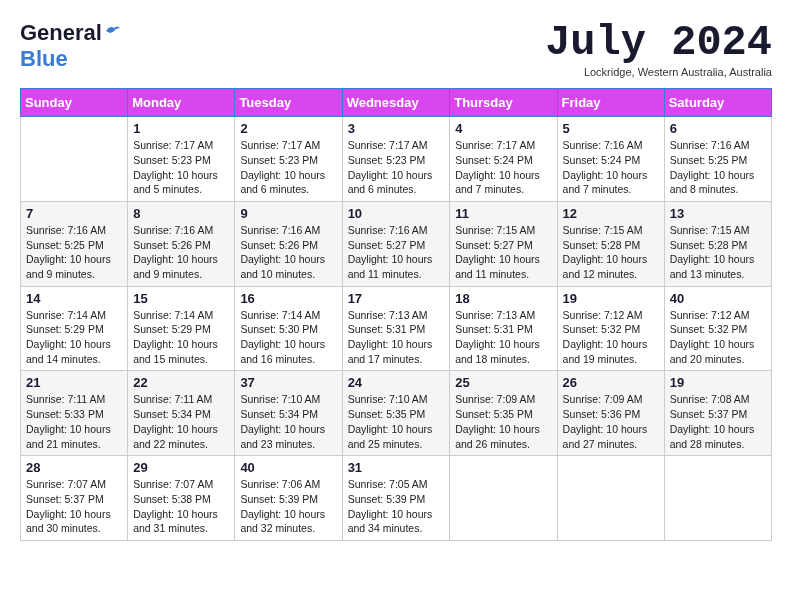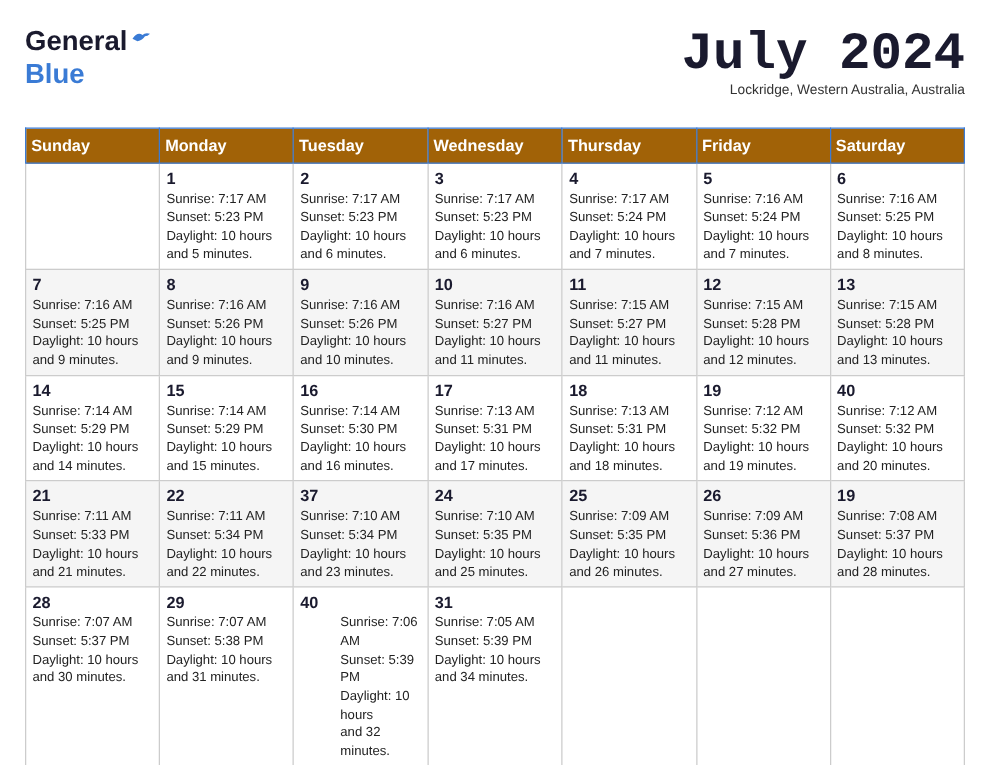--- a/index.html
+++ b/index.html
@@ -7,21 +7,21 @@
       font-family: Arial, sans-serif;
       background: #fff;
       width: 792px;
       min-height: 612px;
       padding: 20px;
     }
     .header {
       display: flex;
       justify-content: space-between;
       align-items: flex-start;
-      margin-bottom: 24px;
+      margin-bottom: 10px;
     }
     .logo {
       display: flex;
       flex-direction: column;
       align-items: flex-start;
     }
     .title-area {
       text-align: right;
     }
     .month-title {
@@ -34,21 +34,21 @@
     .location-title {
       font-size: 11px;
       color: #333;
     }
     .calendar {
       width: 100%;
       border-collapse: collapse;
       font-size: 11px;
     }
     .calendar th {
-      background: #a16207;
+      background: #d946ef;
       color: #fff;
       padding: 6px 4px;
       text-align: left;
       font-size: 13px;
       border: 1px solid #3a7bd5;
     }
     .calendar td {
       border: 1px solid #ccc;
       vertical-align: top;
       padding: 4px 5px;
@@ -313,21 +313,21 @@
         </td>
         <td>
           <span class="day-num">29</span>
           <div class="day-info" style="white-space: pre-line;">Sunrise: 7:07 AM
 Sunset: 5:38 PM
 Daylight: 10 hours
 and 31 minutes.</div>
         </td>
         <td>
           <span class="day-num">40</span>
-          <div class="day-info" style="white-space: pre-line; margin-left: 32px;">Sunrise: 7:06 AM
+          <div class="day-info" style="white-space: pre-line;">Sunrise: 7:06 AM
 Sunset: 5:39 PM
 Daylight: 10 hours
 and 32 minutes.</div>
         </td>
         <td>
           <span class="day-num">31</span>
           <div class="day-info" style="white-space: pre-line;">Sunrise: 7:05 AM
 Sunset: 5:39 PM
 Daylight: 10 hours
 and 34 minutes.</div>

